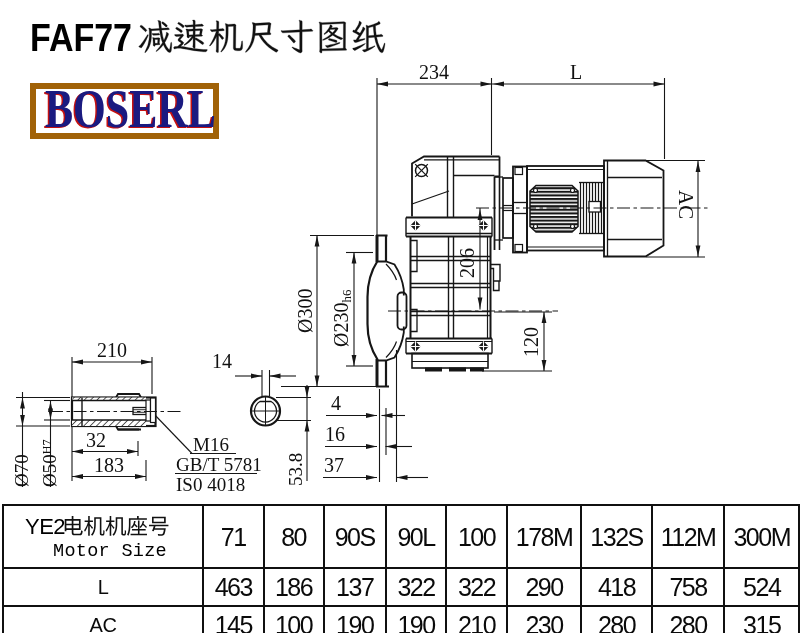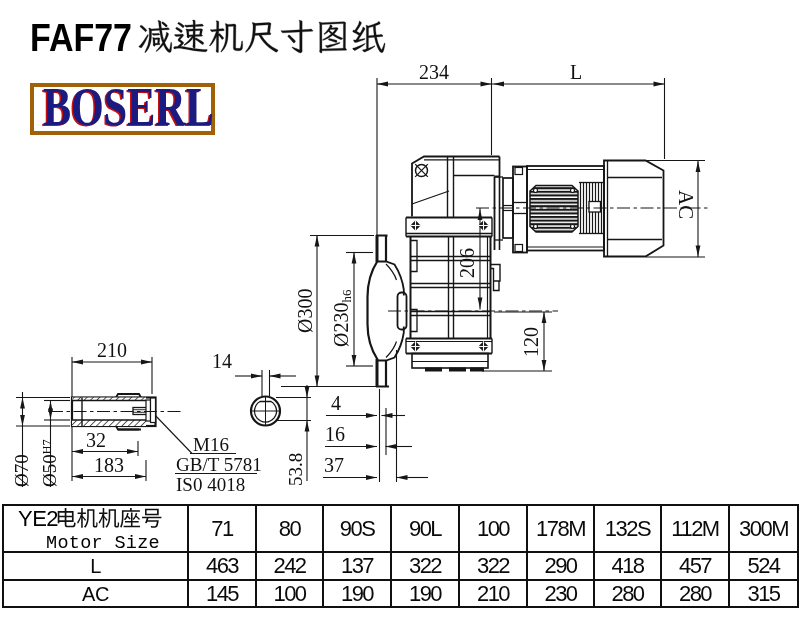--- a/index.html
+++ b/index.html
@@ -1,20 +1,20 @@
 <!DOCTYPE html>
 <html><head><meta charset="utf-8"><style>
 html,body{margin:0;padding:0;width:800px;height:633px;background:#fff;overflow:hidden}
 body{position:relative;font-family:"Liberation Sans",sans-serif;filter:blur(0.35px)}
-#logo{position:absolute;left:30px;top:83px;width:177px;height:44px;border:4px solid #a16207;background:#fff}
+#logo{position:absolute;left:30px;top:83px;width:177px;height:44px;border:6px solid #a16207;background:#fff}
 #logo span{position:absolute;left:9px;top:-11px;display:inline-block;font-family:"Liberation Serif",serif;font-weight:bold;font-size:54px;color:#1a1a80;transform:scaleX(0.78);transform-origin:0 0;text-shadow:-2px 1px 0 #c41111}
 #tbl{position:absolute;left:0px;top:504px;width:800px}
 table{border-collapse:collapse;table-layout:fixed;margin-left:2px}
-td{border:2px solid #101010;padding:0;text-align:center;vertical-align:middle;overflow:hidden;line-height:20px}
-td.n{font-family:"Liberation Sans",sans-serif;font-size:22px;letter-spacing:-1.5px;color:#0a0a0a}
+td{border:2px solid #101010;padding:8px;text-align:center;vertical-align:middle;overflow:hidden;line-height:20px}
+td.n{font-family:"Liberation Sans",sans-serif;font-size:25px;letter-spacing:-1.5px;color:#0a0a0a}
 td.r{font-family:"Liberation Sans",sans-serif;font-size:20px;letter-spacing:-0.5px;color:#0a0a0a}
 </style></head><body>
 <svg width="420" height="60" viewBox="0 0 420 60" style="position:absolute;left:0;top:0">
     <text x="30" y="51" font-family="Liberation Sans, sans-serif" font-weight="bold" font-size="38" textLength="102" lengthAdjust="spacingAndGlyphs">FAF77</text>
     <path transform="translate(137.0,49.5) scale(0.03600,-0.03600)" d="M952 204Q940 204 935 168Q925 83 913.0 36.5Q901 -10 895.0 -10.0Q889 -10 852.5 38.5Q816 87 772 190Q804 243 841.0 325.5Q878 408 878.0 427.5Q878 447 838 469Q823 476 817.5 476.0Q812 476 812 470V466Q814 462 814 456V440Q814 430 798.0 377.5Q782 325 747 257Q717 335 693 496Q688 529 686 540L876 551Q903 553 903 565Q903 579 875 598Q864 606 858.0 606.0Q852 606 842.0 602.5Q832 599 824.0 598.5Q816 598 806 597L680 589Q670 654 661 772Q659 791 631.0 798.5Q603 806 589.0 806.0Q575 806 575.0 800.5Q575 795 583.5 787.0Q592 779 595.5 768.5Q599 758 602.0 732.0Q605 706 609.5 665.5Q614 625 619 585L405 572Q353 598 338.5 598.0Q324 598 324 590Q324 586 326 581L332 567Q342 540 342 473V404Q342 357 335 283Q321 120 225 -56Q217 -71 217.0 -80.0Q217 -89 223.0 -89.0Q229 -89 250.0 -68.0Q271 -47 297.5 -6.5Q324 34 348.5 92.5Q373 151 388.5 229.0Q404 307 404 479V524L626 537Q642 436 659.0 354.0Q676 272 708 190Q641 80 541 -27Q526 -43 526.0 -50.5Q526 -58 532.5 -58.0Q539 -58 569.5 -36.0Q600 -14 643.5 28.5Q687 71 732 132Q767 52 797 8Q859 -83 905 -83Q923 -83 936.5 -68.0Q950 -53 954 -20Q966 72 966.0 138.0Q966 204 952 204ZM787 641Q803 624 813.0 624.0Q823 624 833.5 639.0Q844 654 844 659Q844 671 785.5 719.5Q727 768 714.5 768.0Q702 768 694.0 757.0Q686 746 686.0 738.5Q686 731 695 724Q743 688 787 641ZM446 442 424 445Q418 445 418.0 441.0Q418 437 424 421Q435 393 459 393L472 394L614 401Q635 403 635.0 415.0Q635 427 620.0 440.5Q605 454 598.0 454.0Q591 454 583.0 450.0Q575 446 563 446L466 443ZM591 325 498 319Q456 331 443.5 331.0Q431 331 431.0 326.0Q431 321 437.0 311.0Q443 301 444 277L450 166V155L447 122Q447 110 462.5 99.5Q478 89 488 89Q504 89 504 106V109L503 126L612 132Q623 133 630.5 135.0Q638 137 638.0 145.5Q638 154 621 178L632 282Q633 287 635.0 291.0Q637 295 637.0 301.0Q637 307 626.0 316.5Q615 326 603 326ZM577 280 571 174 501 171 497 275ZM274 536Q274 545 222.5 593.0Q171 641 146.0 658.0Q121 675 115.0 675.0Q109 675 97.0 663.5Q85 652 85.0 644.5Q85 637 88.5 632.5Q92 628 126.0 599.0Q160 570 193.5 532.0Q227 494 234.5 494.0Q242 494 250 501Q274 520 274 536ZM111 48H115Q127 48 135.5 58.5Q144 69 179.0 124.5Q214 180 263.5 280.0Q313 380 313.0 397.0Q313 414 306 414Q293 414 274 384Q174 224 96 126Q80 106 64.5 98.5Q49 91 49 84Q49 82 62.0 68.0Q75 54 111 48Z" fill="#111" stroke="#111" stroke-width="8"></path>
     <path transform="translate(172.5,49.5) scale(0.03600,-0.03600)" d="M899 -64H910Q928 -63 936.5 -57.0Q945 -51 961 -25Q969 -12 969 -8Q969 0 953 0H945Q937 -1 927.5 -1.0Q918 -1 907 -1Q860 -1 797.0 4.5Q734 10 663.5 19.0Q593 28 523.0 39.0Q453 50 392.0 60.5Q331 71 287 80Q257 86 226 89Q272 128 290.5 148.0Q309 168 309 187Q309 198 304.5 205.0Q300 212 281.5 224.5Q263 237 220 264Q214 269 214.0 271.0Q214 273 216 275Q233 297 251.0 319.0Q269 341 294 369Q299 374 304.5 380.5Q310 387 310 394Q310 407 296.0 417.5Q282 428 271 428Q269 428 266.5 427.5Q264 427 261 427L124 415Q119 414 113.5 414.0Q108 414 103 414Q86 414 71 417Q70 417 68.5 417.5Q67 418 66 418Q59 418 59 411L62 398Q66 386 77.5 373.5Q89 361 111 361Q117 361 123.5 361.5Q130 362 139 363L224 371Q208 352 194.5 335.0Q181 318 170 303Q152 278 152 261Q152 241 179 225Q212 207 238 189Q242 185 242 182Q242 181 240 177Q223 157 200.5 135.5Q178 114 149 90Q94 86 69.5 80.5Q45 75 39.5 68.5Q34 62 34 55L35 45Q36 35 41.0 25.0Q46 15 58 15Q61 15 65.5 16.5Q70 18 76 19Q106 28 132.0 32.0Q158 36 180 36Q207 36 231.0 32.5Q255 29 278 24Q322 16 386.0 4.5Q450 -7 524.0 -19.0Q598 -31 670.0 -41.0Q742 -51 802.5 -57.5Q863 -64 899 -64ZM573 517 572 408 459 404 450 510ZM767 527 752 416 629 411 630 520ZM241 469Q251 469 258.5 478.5Q266 488 270.5 499.0Q275 510 275 512Q275 517 272.0 522.0Q269 527 256.5 537.0Q244 547 216.0 565.0Q188 583 138 612Q127 619 119 619Q109 619 97 604Q88 594 88 586Q88 576 106 565Q133 548 160.5 527.5Q188 507 219 481Q226 476 231.0 472.5Q236 469 241 469ZM288 603Q294 603 303.0 610.5Q312 618 318.5 627.5Q325 637 325.0 644.0Q325 651 311.5 664.5Q298 678 278.0 693.5Q258 709 236.5 723.0Q215 737 198.0 746.0Q181 755 175 755Q164 755 154.0 742.0Q144 729 144 724Q144 716 160 705Q189 686 216.0 663.5Q243 641 269 615Q281 603 288 603ZM629 363 812 371Q820 372 827.5 373.5Q835 375 835 381Q835 386 829.0 394.0Q823 402 808 415L828 524Q829 529 833.5 534.0Q838 539 838 545Q838 553 823.0 566.0Q808 579 792 579H785L630 570V636L843 649Q850 650 855.0 653.5Q860 657 860 663Q860 673 849.0 683.5Q838 694 825.0 701.0Q812 708 806 708Q802 708 800 707Q790 703 779.5 701.0Q769 699 755 698L630 690V792Q630 806 615.5 811.5Q601 817 586.5 818.0Q572 819 571 819Q556 819 556 811Q556 807 562 799Q570 789 572.0 779.0Q574 769 574 758V687L402 676H391Q370 676 353 680Q350 681 346 681Q340 681 340 675Q340 671 341 668Q346 655 358.0 638.0Q370 621 395 621Q402 621 410.5 621.5Q419 622 429 623L573 632V567L444 560Q421 566 406.0 568.5Q391 571 383 571Q371 571 371.0 565.0Q371 559 381 544Q385 538 388.0 527.5Q391 517 392 506L403 403Q403 399 403.5 395.5Q404 392 404 388Q404 382 403.5 376.0Q403 370 402 363V357Q402 344 411.5 336.0Q421 328 432.5 325.0Q444 322 448 322Q458 322 461.5 328.0Q465 334 465 342V346L464 355L539 358Q493 296 442.0 243.0Q391 190 341 151Q317 133 317 122Q317 116 326 116Q338 116 363.0 130.0Q388 144 419.0 167.0Q450 190 480.5 217.5Q511 245 536.0 273.0Q561 301 574 324L573 307Q572 290 572 276Q572 255 572.0 230.0Q572 205 572 188L571 170Q571 152 569.5 131.5Q568 111 564 88Q564 86 563.5 84.0Q563 82 563 80Q563 68 573.0 58.0Q583 48 595.0 42.5Q607 37 612 37Q621 37 625.0 45.0Q629 53 629 66V278Q680 247 725.5 216.0Q771 185 817 149Q831 138 839.0 138.0Q847 138 854.5 146.0Q862 154 866.5 164.0Q871 174 871 179Q871 190 850 204Q819 226 786.0 247.0Q753 268 724.0 285.5Q695 303 675.0 313.5Q655 324 650 324Q639 324 629 307Z" fill="#111" stroke="#111" stroke-width="8"></path>
     <path transform="translate(208.0,49.5) scale(0.03600,-0.03600)" d="M709 649 703 58Q703 13 722.0 -6.5Q741 -26 770.5 -30.0Q800 -34 830 -34Q877 -34 904.0 -27.0Q931 -20 943.5 -1.5Q956 17 959.5 50.5Q963 84 963 136Q963 138 962.5 154.5Q962 171 961.0 191.5Q960 212 956.5 227.0Q953 242 947 242Q935 242 931 202Q926 156 919.0 123.0Q912 90 904 60Q900 44 886.0 38.0Q872 32 828 32Q789 32 778.5 37.5Q768 43 768 64L774 648Q774 654 776.0 659.5Q778 665 778 671Q778 684 763.5 696.0Q749 708 733 708Q730 708 727.5 707.5Q725 707 721 707L559 697Q499 720 486 720Q479 720 479 714Q479 712 480.5 707.5Q482 703 483 698Q489 683 492.5 662.0Q496 641 497.0 603.5Q498 566 498 501Q498 420 494.5 352.5Q491 285 478.5 223.5Q466 162 440.0 99.5Q414 37 369 -34Q355 -56 355 -65Q355 -72 361 -72Q366 -72 385.5 -56.0Q405 -40 431.5 -7.0Q458 26 484.5 76.5Q511 127 531.0 196.5Q551 266 556 355Q560 411 560.5 466.0Q561 521 561 573V641ZM298 511 431 524Q440 525 446.5 528.5Q453 532 453 539Q453 548 444.0 558.0Q435 568 423.5 574.5Q412 581 404 581Q399 581 397 580Q381 575 360 573L298 567L301 763Q301 774 296.5 781.0Q292 788 269 795Q259 798 250.5 800.0Q242 802 236 802Q224 802 224 794Q224 790 228 783Q241 764 241 741L239 561L127 550Q123 549 119.0 549.0Q115 549 110 549Q93 549 78 553Q77 553 75.5 553.5Q74 554 73 554Q66 554 66 549L70 536Q75 522 86.0 508.5Q97 495 117 495Q123 495 130.5 495.5Q138 496 147 497L232 505Q192 393 147.0 295.5Q102 198 52 128Q41 111 41 103Q41 96 48 96Q56 96 74.0 114.0Q92 132 116.0 162.5Q140 193 164.5 230.0Q189 267 208.5 305.5Q228 344 238 377L236 358Q235 340 235 325Q235 282 234.5 231.0Q234 180 233.5 134.0Q233 88 232 58V29Q232 14 230.5 -2.5Q229 -19 225 -34Q224 -38 224 -45Q224 -65 243.0 -75.5Q262 -86 273 -86Q290 -86 290 -62L296 399Q314 380 338.5 349.5Q363 319 378 295Q387 281 398 281Q407 281 421.5 292.5Q436 304 436 314Q436 321 421.5 341.5Q407 362 386.5 385.0Q366 408 347.0 425.0Q328 442 320 442Q310 442 297 429Z" fill="#111" stroke="#111" stroke-width="8"></path>
     <path transform="translate(243.5,49.5) scale(0.03600,-0.03600)" d="M688 686 664 470 324 449Q330 506 334.0 561.0Q338 616 339 665ZM493 400 728 412Q742 413 753.0 415.5Q764 418 764 428Q764 435 756.5 446.5Q749 458 731 476L757 686Q758 691 762.0 697.0Q766 703 766 710Q766 722 750.0 736.0Q734 750 717 750Q715 750 712.0 749.5Q709 749 706 749L335 726Q272 751 253 751Q241 751 241 743Q241 737 248 725Q255 715 260.0 694.0Q265 673 265 654Q265 592 260.0 514.0Q255 436 243 352Q227 236 179.5 134.0Q132 32 69 -42Q52 -63 52 -73Q52 -79 58 -79Q66 -79 88.5 -63.0Q111 -47 142.5 -14.0Q174 19 206.5 70.0Q239 121 267.0 191.0Q295 261 311 351Q313 361 314.5 370.5Q316 380 317 390L427 396Q485 288 553.0 206.0Q621 124 707.0 57.5Q793 -9 904 -74Q909 -77 912 -77Q919 -77 930.5 -65.0Q942 -53 951.5 -40.0Q961 -27 961 -23Q961 -15 945 -8Q785 70 676.5 170.0Q568 270 493 400Z" fill="#111" stroke="#111" stroke-width="8"></path>
     <path transform="translate(279.0,49.5) scale(0.03600,-0.03600)" d="M443 199Q458 213 458 226Q458 235 439.0 257.5Q420 280 392.5 306.5Q365 333 338.5 357.0Q312 381 297 394Q293 398 288.0 400.5Q283 403 277 403Q266 403 254.0 391.0Q242 379 242 368Q242 359 251 352Q284 321 321.5 280.5Q359 240 393 194Q403 181 413 181Q425 181 443 199ZM574 487V-9Q531 4 482.5 24.5Q434 45 393 64Q387 67 382.0 68.0Q377 69 373 69Q363 69 363 62Q363 54 382.5 35.5Q402 17 432.0 -5.0Q462 -27 494.5 -47.5Q527 -68 554.0 -81.5Q581 -95 594 -95Q609 -95 624 -83Q636 -72 640.0 -62.0Q644 -52 644 -41Q644 -32 643.0 -22.0Q642 -12 642 -1L643 491L919 506Q929 507 935.5 509.5Q942 512 942 519Q942 525 931.5 537.5Q921 550 907.0 560.0Q893 570 883 570Q879 570 877 569Q866 565 855.5 563.0Q845 561 835 560L643 549L644 774Q644 787 627.0 795.5Q610 804 591.0 809.0Q572 814 566 814Q555 814 555 807Q555 803 559 796Q574 774 574 745V546L127 521Q123 521 118.5 520.5Q114 520 109 520Q89 520 71 525Q65 527 63 527Q58 527 58.0 521.0Q58 515 68.5 496.5Q79 478 90 469Q100 462 120 462Q125 462 132.0 462.0Q139 462 147 463Z" fill="#111" stroke="#111" stroke-width="8"></path>
     <path transform="translate(314.5,49.5) scale(0.03600,-0.03600)" d="M859 39 863 716Q863 721 866.5 725.5Q870 730 870.0 738.5Q870 747 855.0 760.0Q840 773 817 773H808L210 746Q153 766 140.0 766.0Q127 766 127 759Q127 756 129.0 751.5Q131 747 133 742Q146 718 146 682L147 26Q147 -13 143.5 -30.5Q140 -48 140.0 -59.0Q140 -70 154.5 -83.5Q169 -97 191 -97Q207 -97 207 -71V-38L859 -23Q873 -22 883.0 -21.0Q893 -20 893.0 -8.5Q893 3 859 39ZM803 721 800 34 207 17 204 693ZM601 194Q611 194 617.0 202.5Q623 211 625.0 221.0Q627 231 627 234Q627 247 607 254Q589 260 559.0 269.0Q529 278 498.5 287.0Q468 296 443.5 302.0Q419 308 412 308Q399 308 393.0 293.5Q387 279 387 274Q387 266 392.5 262.0Q398 258 410 255Q452 243 496.0 229.0Q540 215 577 201Q585 198 590.5 196.0Q596 194 601 194ZM319 115H315Q306 115 306 107Q306 101 314.5 87.5Q323 74 336.0 62.5Q349 51 365 51Q374 51 401.5 59.5Q429 68 467.0 80.5Q505 93 546.0 109.0Q587 125 624.5 139.5Q662 154 688 165Q713 176 713 187Q713 195 699 195Q690 195 678 191Q627 177 574.5 163.0Q522 149 474.0 138.0Q426 127 389.0 120.5Q352 114 333 114Q329 114 326.0 114.0Q323 114 319 115ZM468 600Q495 633 495 648Q495 667 460 680Q448 685 440.0 685.0Q432 685 432 675Q431 642 388 578Q355 531 322.0 495.5Q289 460 276.5 449.0Q264 438 264.0 427.5Q264 417 273 417Q283 417 317.5 441.0Q352 465 390 503Q429 461 465 432Q385 360 245 287Q221 275 221 264Q221 255 232.0 255.0Q243 255 271 264Q392 308 506 399Q566 354 643.5 314.0Q721 274 735.0 274.0Q749 274 767.5 286.5Q786 299 786.0 308.0Q786 317 772 321Q633 371 545 433Q609 496 642 555Q644 558 650.5 563.5Q657 569 657.0 575.5Q657 582 653 590Q643 608 608 608H601ZM434 553 577 560Q552 516 501 465Q451 504 421 537Z" fill="#111" stroke="#111" stroke-width="8"></path>
@@ -286,27 +286,27 @@
           <td class="n">90L</td>
           <td class="n">100</td>
           <td class="n">178M</td>
           <td class="n">132S</td>
           <td class="n">112M</td>
           <td class="n">300M</td>
         </tr>
         <tr style="height:28px">
           <td class="r">L</td>
           <td class="n">463</td>
-          <td class="n">242</td>
+          <td class="n">186</td>
           <td class="n">137</td>
           <td class="n">322</td>
           <td class="n">322</td>
           <td class="n">290</td>
           <td class="n">418</td>
-          <td class="n">457</td>
+          <td class="n">758</td>
           <td class="n">524</td>
         </tr>
         <tr style="height:27px">
           <td class="r">AC</td>
           <td class="n">145</td>
           <td class="n">100</td>
           <td class="n">190</td>
           <td class="n">190</td>
           <td class="n">210</td>
           <td class="n">230</td>

